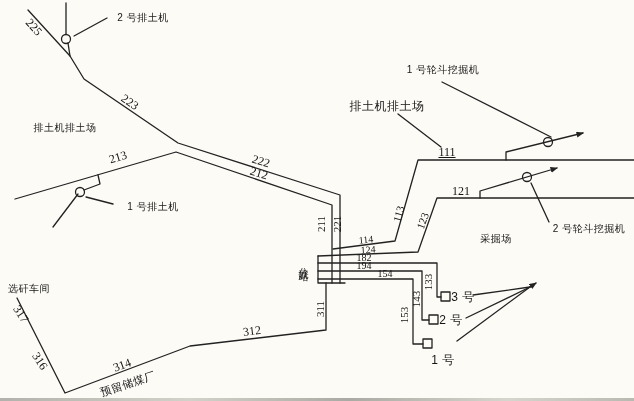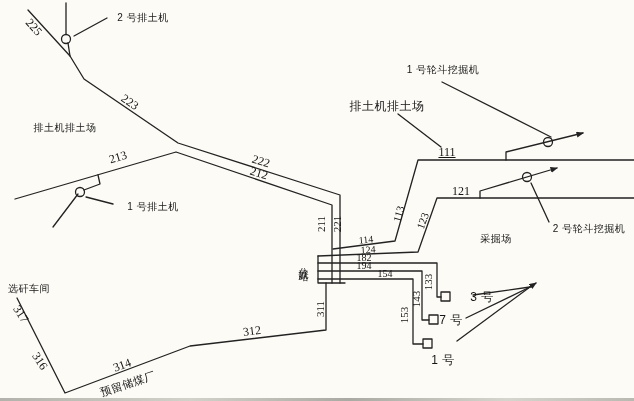--- a/index.html
+++ b/index.html
@@ -77,22 +77,22 @@
   <span class="lbl zh" style="left:65px;top:128px;transform:translate(-50%,-50%);">排土机排土场</span>
   <span class="lbl zh" style="left:153px;top:207px;transform:translate(-50%,-50%);">1 号排土机</span>
   <span class="lbl zh" style="left:29px;top:289px;transform:translate(-50%,-50%);">选矸车间</span>
   <span class="lbl zh zh-sm" style="left:387px;top:106px;transform:translate(-50%,-50%);">排土机排土场</span>
   <span class="lbl zh" style="left:443px;top:70px;transform:translate(-50%,-50%);">1 号轮斗挖掘机</span>
   <span class="lbl zh" style="left:589px;top:229px;transform:translate(-50%,-50%);">2 号轮斗挖掘机</span>
   <span class="lbl zh" style="left:496px;top:228px;transform:translate(-50%,-50%);margin-top:11px;">采掘场</span>
   <span class="lbl zh vert" style="left:303px;top:262px;transform:translate(-50%,-50%);">分流站</span>
   <span class="lbl zh zh-sm" style="left:128px;top:384px;transform:translate(-50%,-50%) rotate(-18deg);font-size:11px;">预留储煤厂</span>
 
-  <span class="lbl zh zh-sm" style="left:482px;top:297px;transform:translate(-50%,-50%);">3 号</span>
-  <span class="lbl zh zh-sm" style="left:451px;top:320px;transform:translate(-50%,-50%);">7 号</span>
+  <span class="lbl zh zh-sm" style="left:463px;top:297px;transform:translate(-50%,-50%);">3 号</span>
+  <span class="lbl zh zh-sm" style="left:451px;top:320px;transform:translate(-50%,-50%);">2 号</span>
   <span class="lbl zh zh-sm" style="left:443px;top:360px;transform:translate(-50%,-50%);">1 号</span>
 
   <span class="lbl num" style="left:34px;top:27px;transform:translate(-50%,-50%) rotate(48deg);">225</span>
   <span class="lbl num" style="left:130px;top:102px;transform:translate(-50%,-50%) rotate(34deg);">223</span>
   <span class="lbl num" style="left:118px;top:157px;transform:translate(-50%,-50%) rotate(-17deg);">213</span>
   <span class="lbl num" style="left:261px;top:161px;transform:translate(-50%,-50%) rotate(17deg);">222</span>
   <span class="lbl num" style="left:259px;top:173px;transform:translate(-50%,-50%) rotate(17deg);">212</span>
   <span class="lbl num" style="left:321px;top:224px;transform:translate(-50%,-50%) rotate(-90deg);font-size:11px;">211</span>
   <span class="lbl num" style="left:337px;top:224px;transform:translate(-50%,-50%) rotate(-90deg);font-size:11px;">221</span>
   <span class="lbl num" style="left:447px;top:152px;transform:translate(-50%,-50%);text-decoration:underline;">111</span>

